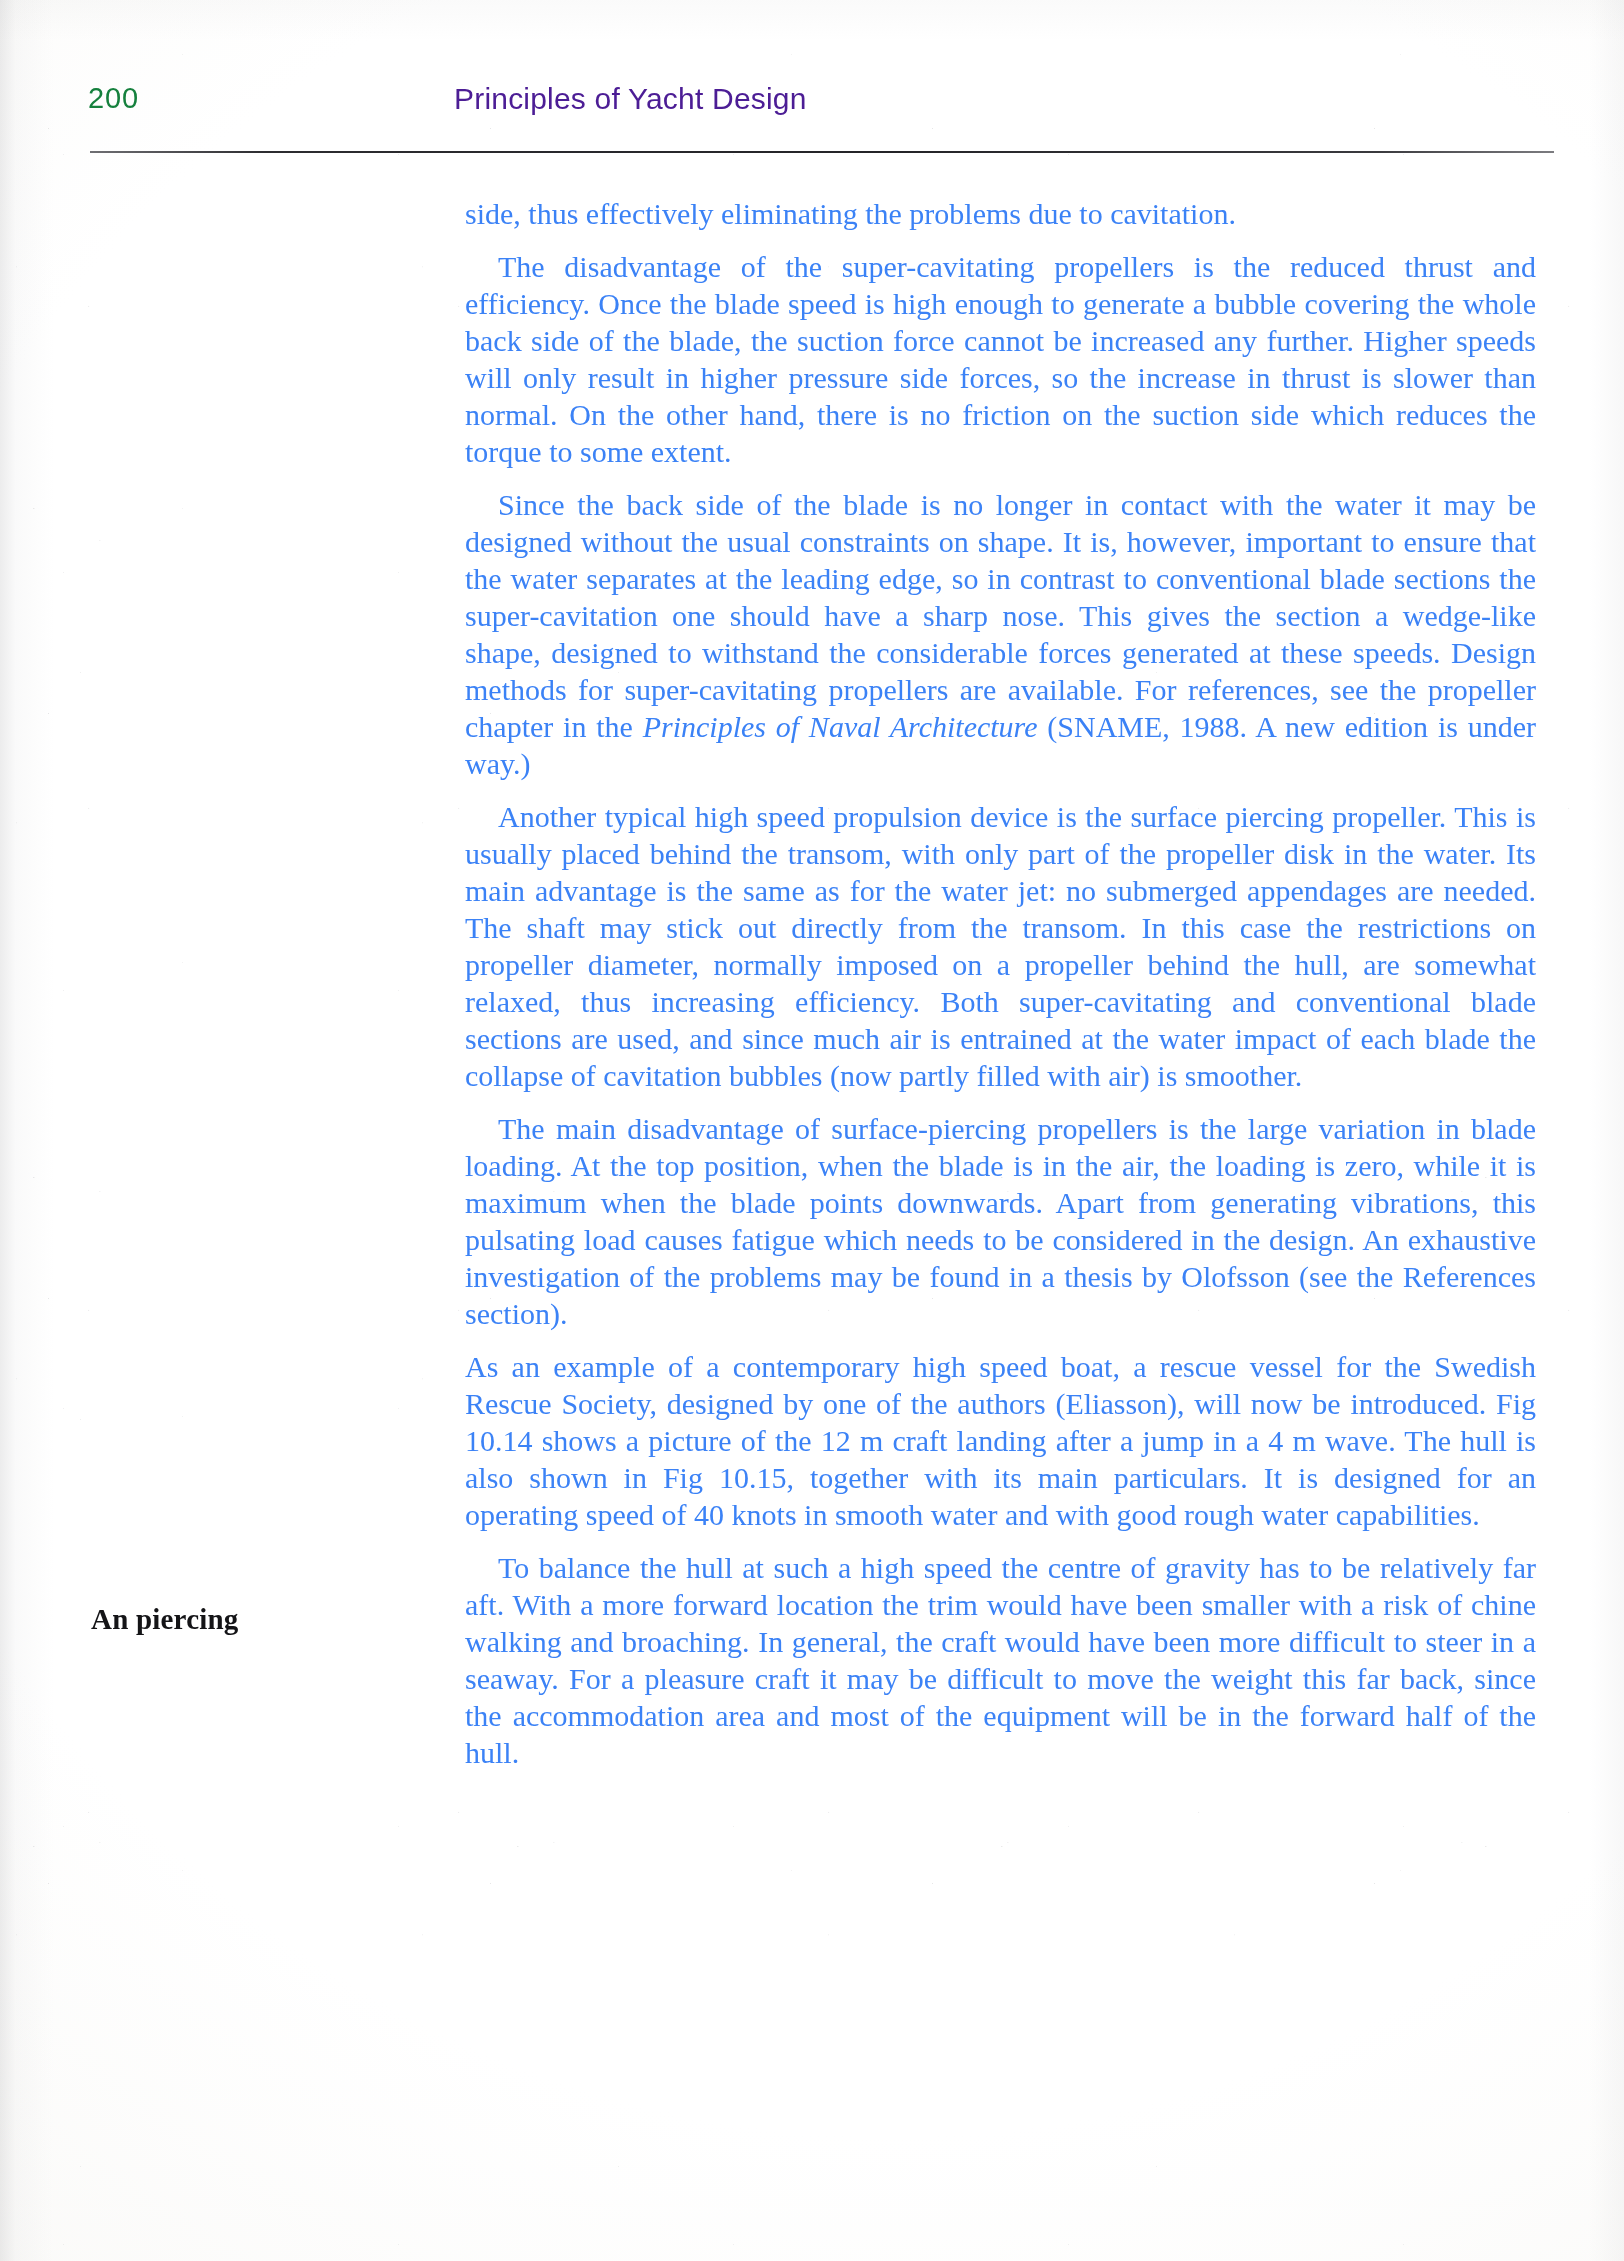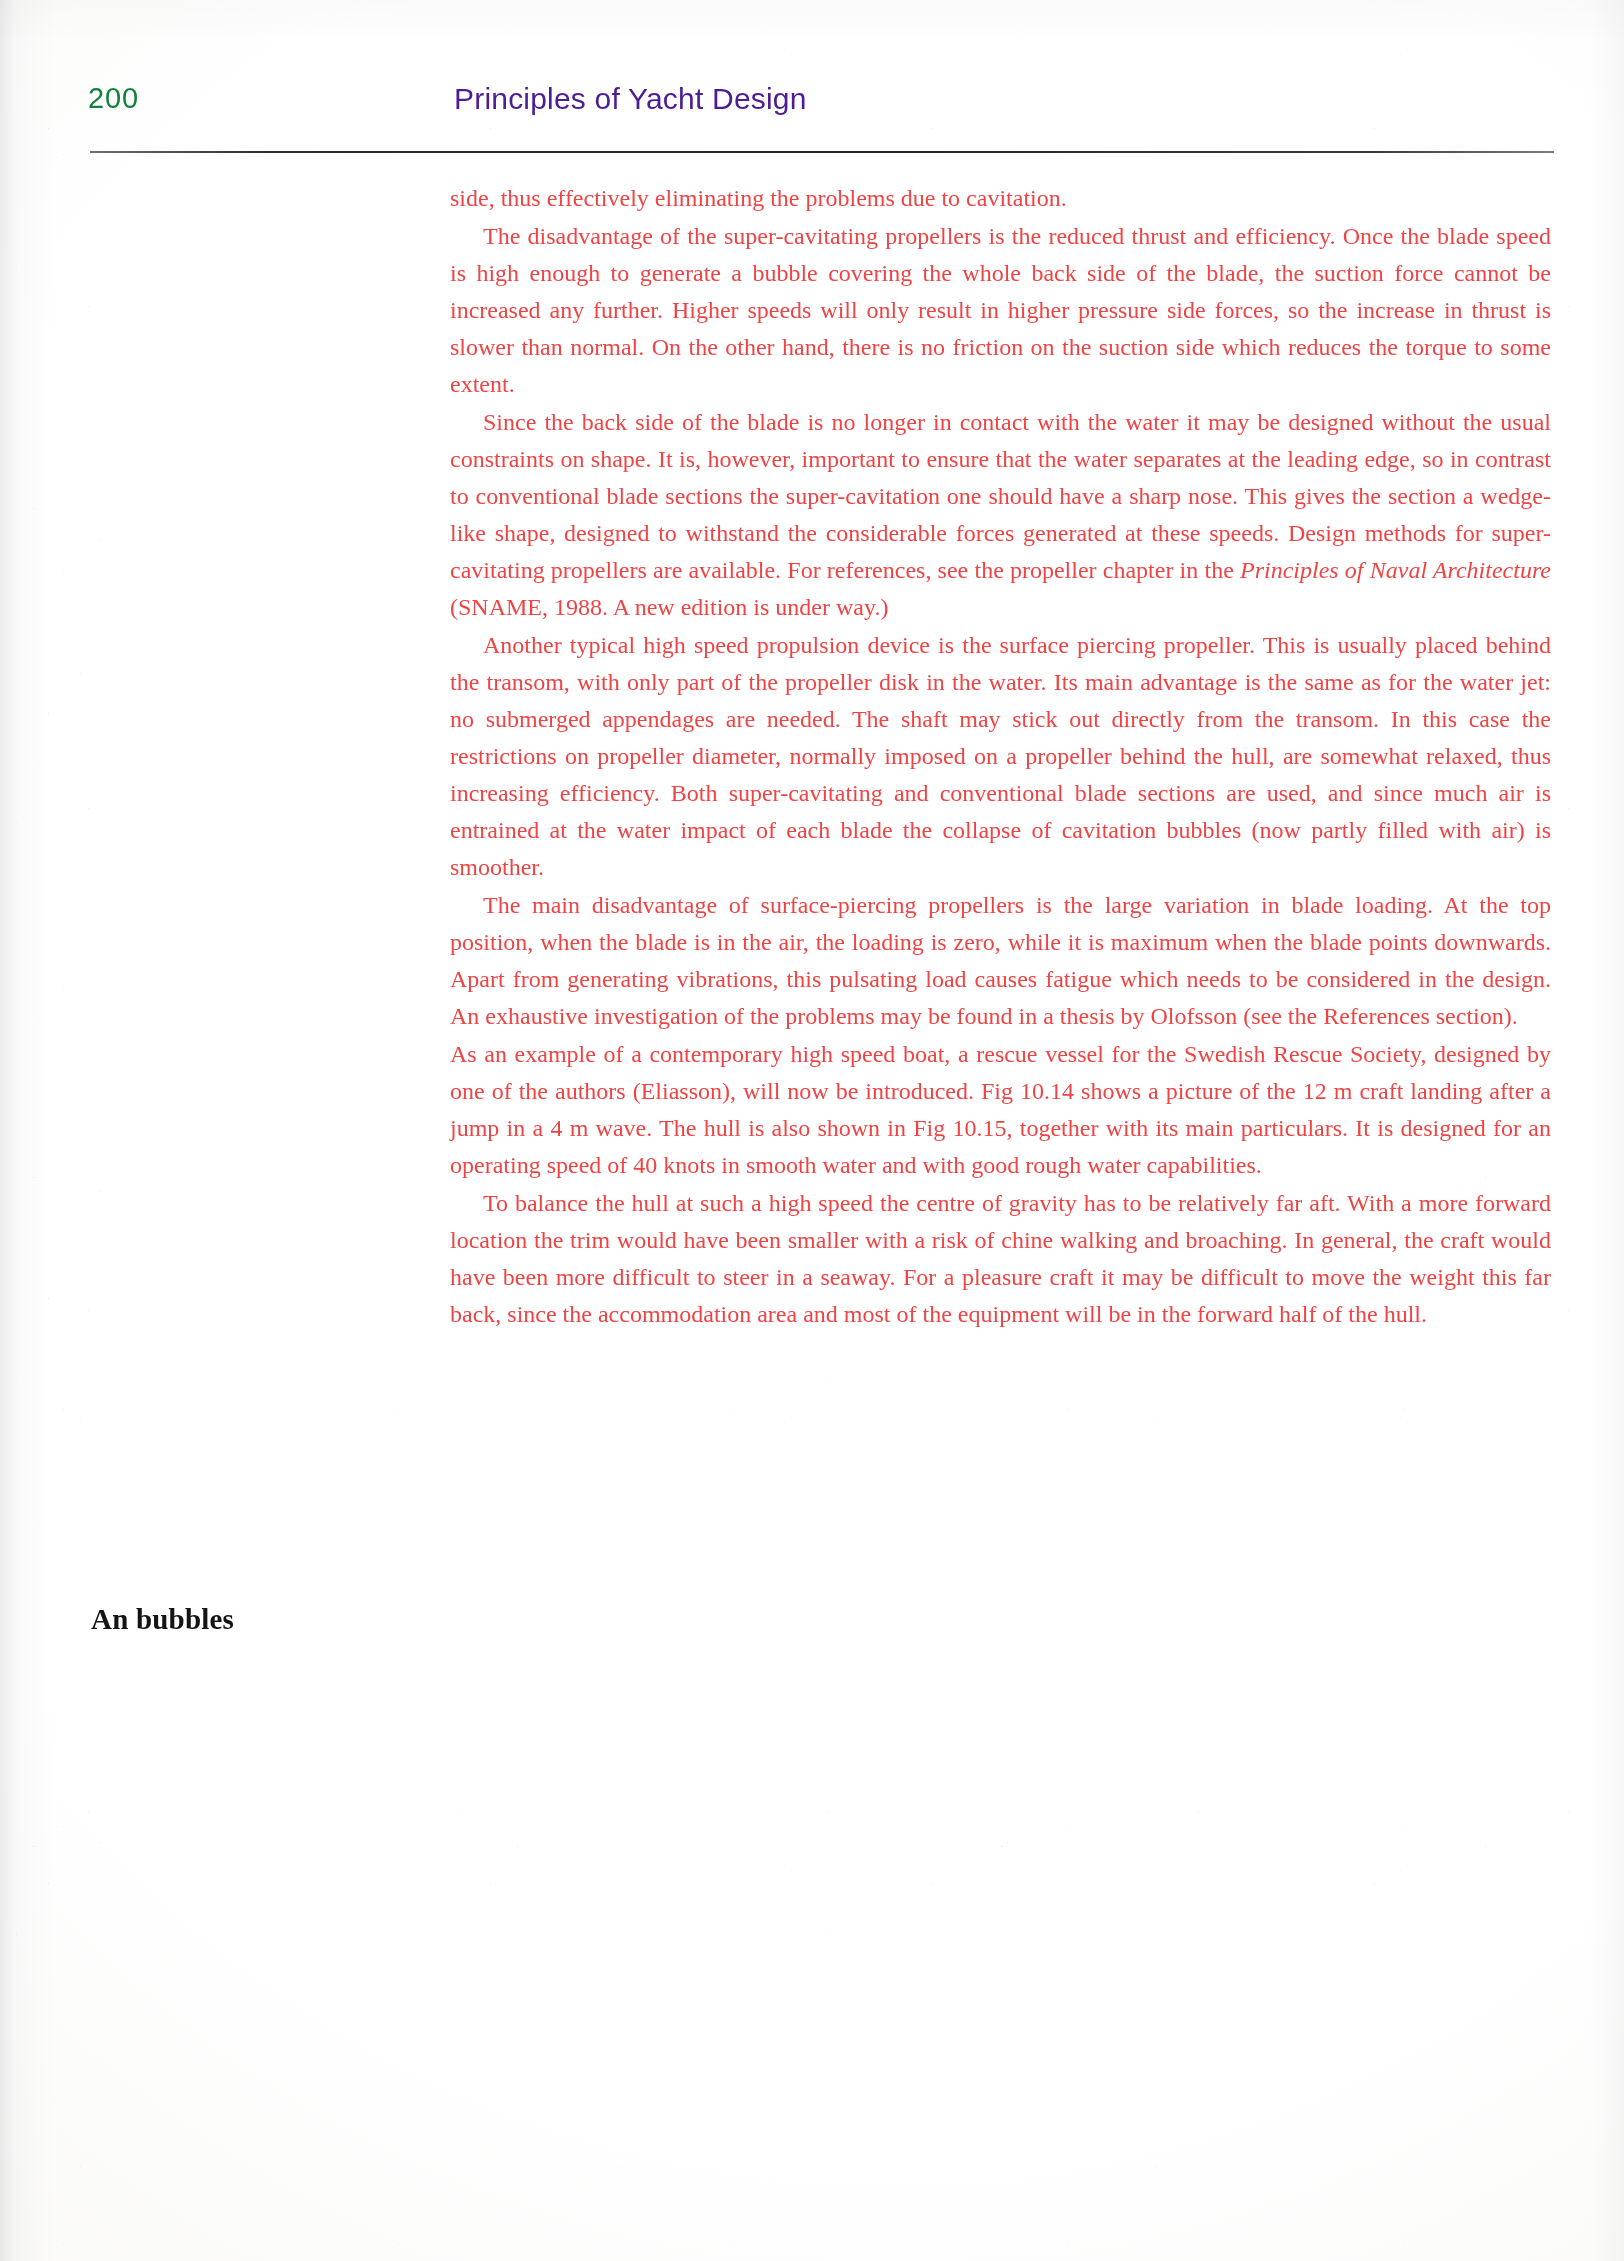--- a/index.html
+++ b/index.html
@@ -76,27 +76,27 @@
   }
 
   
   .column {
     position: absolute;
     left: 449px;
     top: 179px;
     width: 1103px;
   }
   .column p {
-    margin: 1px;
+    margin: 16px;
     text-align: justify;
     text-justify: inter-word;
-    font-size: 24px;
+    font-size: 30px;
     line-height: 37px;
     text-indent: 33px;
-    color: #ef4444;
+    color: #3b82f6;
     hyphens: none;
   }
   .column p.no-indent { text-indent: 0; }
   .column p.flush { text-indent: 0; }
   .column p i, .column p em { }
 
   
   .margin-heading {
     position: absolute;
     left: 91px;
@@ -116,21 +116,21 @@
 
   <div class="paper-tone"></div>
   <div class="speckle"></div>
 
   <div class="page-number">200</div>
 
   <div class="running-head">Principles of Yacht Design</div>
 
   <div class="header-rule"></div>
 
-  <div class="margin-heading">An bubbles</div>
+  <div class="margin-heading">An piercing</div>
 
   <div class="column">
 
     <p class="no-indent">side, thus effectively eliminating the problems due to cavitation.</p>
 
     <p>The disadvantage of the super-cavitating propellers is the reduced thrust and efficiency. Once the blade speed is high enough to generate a bubble covering the whole back side of the blade, the suction force cannot be increased any further. Higher speeds will only result in higher pressure side forces, so the increase in thrust is slower than normal. On the other hand, there is no friction on the suction side which reduces the torque to some extent.</p>
 
     <p><span>Since the back side of the blade is no longer in contact with the water it may be designed without the usual constraints on shape. It is, however, important to ensure that the water separates at the leading edge, so in contrast to conventional blade sections the super-cavitation one should have a sharp nose. This gives the section a wedge-like shape, designed to withstand the considerable forces generated at these speeds. Design methods for super-cavitating propellers are available. For references, see the propeller chapter in the </span><i>Principles of Naval Architecture</i><span> (SNAME, 1988. A new edition is under way.)</span></p>
 
     <p>Another typical high speed propulsion device is the surface piercing propeller. This is usually placed behind the transom, with only part of the propeller disk in the water. Its main advantage is the same as for the water jet: no submerged appendages are needed. The shaft may stick out directly from the transom. In this case the restrictions on propeller diameter, normally imposed on a propeller behind the hull, are somewhat relaxed, thus increasing efficiency. Both super-cavitating and conventional blade sections are used, and since much air is entrained at the water impact of each blade the collapse of cavitation bubbles (now partly filled with air) is smoother.</p>

